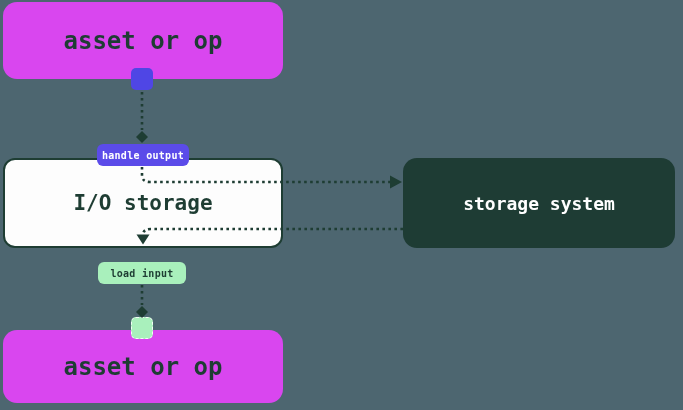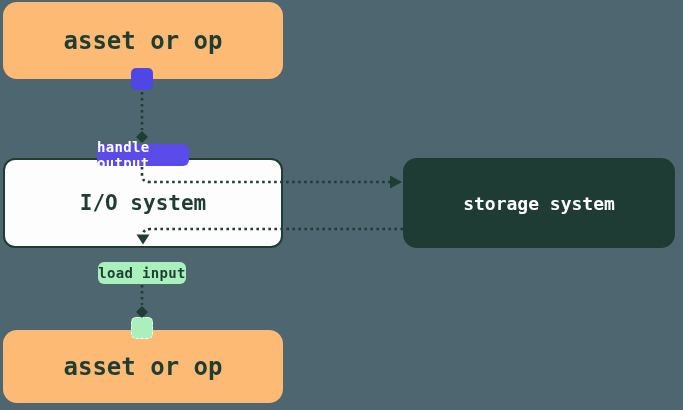--- a/index.html
+++ b/index.html
@@ -10,21 +10,21 @@
     overflow:hidden;
     font-family:"DejaVu Sans Mono", monospace;
   }
   .abs{position:absolute;box-sizing:border-box;}
   .node{
     display:flex;align-items:center;justify-content:center;
     font-weight:600;
   }
   .asset-box{
     left:3px;width:280px;height:77px;
-    background:#fdba74;border-radius:14px;
+    background:#d946ef;border-radius:14px;
     color:#1E3D33;font-size:24px;
     z-index:1;
   }
   .asset-top{top:2px;}
   .asset-bottom{top:330px;height:73px;}
   .io-box{
     left:3px;top:158px;width:280px;height:90px;
     background:#FDFDFD;border:2px solid #1E3D33;border-radius:12px;
     color:#1E3D33;font-size:21px;
     z-index:1;
@@ -39,21 +39,21 @@
     width:22px;height:22px;border-radius:5px;z-index:2;
   }
   .conn-square-top{left:131px;top:68px;background:#4F46E5;}
   .conn-square-bottom{
     left:131px;top:317px;background:#A9F0BC;
     border:1px dashed rgba(255,255,255,0.85);
   }
   .badge{
     display:flex;align-items:center;justify-content:center;
     height:22px;border-radius:6px;
-    font-size:14px;font-weight:700;letter-spacing:.3px;
+    font-size:10px;font-weight:700;letter-spacing:.3px;
     z-index:5;
   }
   .badge-handle{left:97px;top:144px;width:92px;background:#5B4BE9;color:#FFFFFF;}
   .badge-load{left:98px;top:262px;width:88px;background:#A9F0BC;color:#1E3D33;}
   .connector-layer{
     position:absolute;left:0;top:0;width:683px;height:410px;
     z-index:4;pointer-events:none;
   }
 </style>
 </head>
@@ -61,21 +61,21 @@
 
 <div class="canvas">
 
   <div class="abs node asset-box asset-top">
     <span>asset or op</span>
   </div>
 
   <div class="abs conn-square conn-square-top"></div>
 
   <div class="abs node io-box">
-    <span>I/O system</span>
+    <span>I/O storage</span>
   </div>
 
   <div class="abs node storage-box">
     <span>storage system</span>
   </div>
 
   <div class="abs badge badge-handle">
     <span>handle output</span>
   </div>
 

